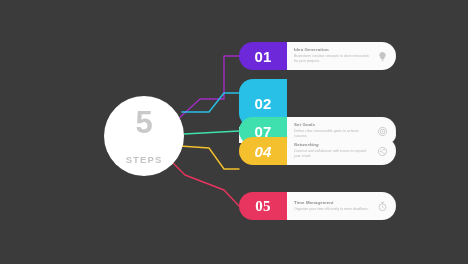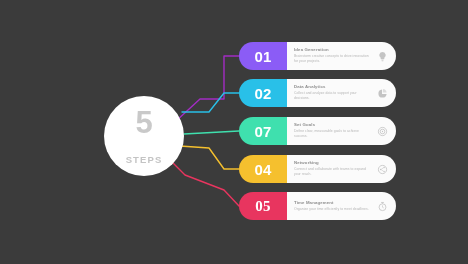--- a/index.html
+++ b/index.html
@@ -62,23 +62,23 @@
   .row {
     position: absolute;
     left: 239px;
     width: 157px;
     height: 28px;
     z-index: 4;
     display: flex;
     align-items: stretch;
   }
   .row-1 { top: 42px; }
-  .row-2 { top: 79px; }
+  .row-2 { top: 79px; flex-direction: column; }
   .row-3 { top: 117px; }
-  .row-4 { top: 155px; }
+  .row-4 { top: 137px; font-style: italic; }
   .row-5 { top: 192px; }
 
   .badge {
     width: 48px;
     flex: 0 0 48px;
     border-radius: 14px 0 0 14px;
     display: flex;
     align-items: center;
     justify-content: center;
     color: #ffffff;
@@ -143,21 +143,21 @@
       <path d="M 180 146 L 209 148 L 224 169 L 239 169" stroke="#f5c02e" stroke-width="1.4" fill="none" stroke-linejoin="round" stroke-linecap="round"></path>
       <path d="M 168 158 L 185 175 L 224 190 L 239 206" stroke="#e8355f" stroke-width="1.4" fill="none" stroke-linejoin="round" stroke-linecap="round"></path>
     </svg>
 
   <div id="hub" style="background: rgb(255, 255, 255);">
     <div class="hub-num">5</div>
     <div class="hub-label">STEPS</div>
   </div>
 
   <div class="row row-1">
-    <div class="badge" style="background: #8b5cf6;">
+    <div class="badge" style="background: #6d28d9;">
       <span>01</span>
     </div>
     <div class="card">
       <div class="card-text">
         <div class="card-title">Idea Generation</div>
         <div class="card-desc">Brainstorm creative concepts to drive innovation for your projects.</div>
       </div>
       <div class="card-icon">
         <svg viewBox="0 0 24 24" width="11" height="11" fill="#b9b9b9">
           <path d="M12 2a7 7 0 0 0-4 12.7V17a1 1 0 0 0 1 1h6a1 1 0 0 0 1-1v-2.3A7 7 0 0 0 12 2z"></path>

